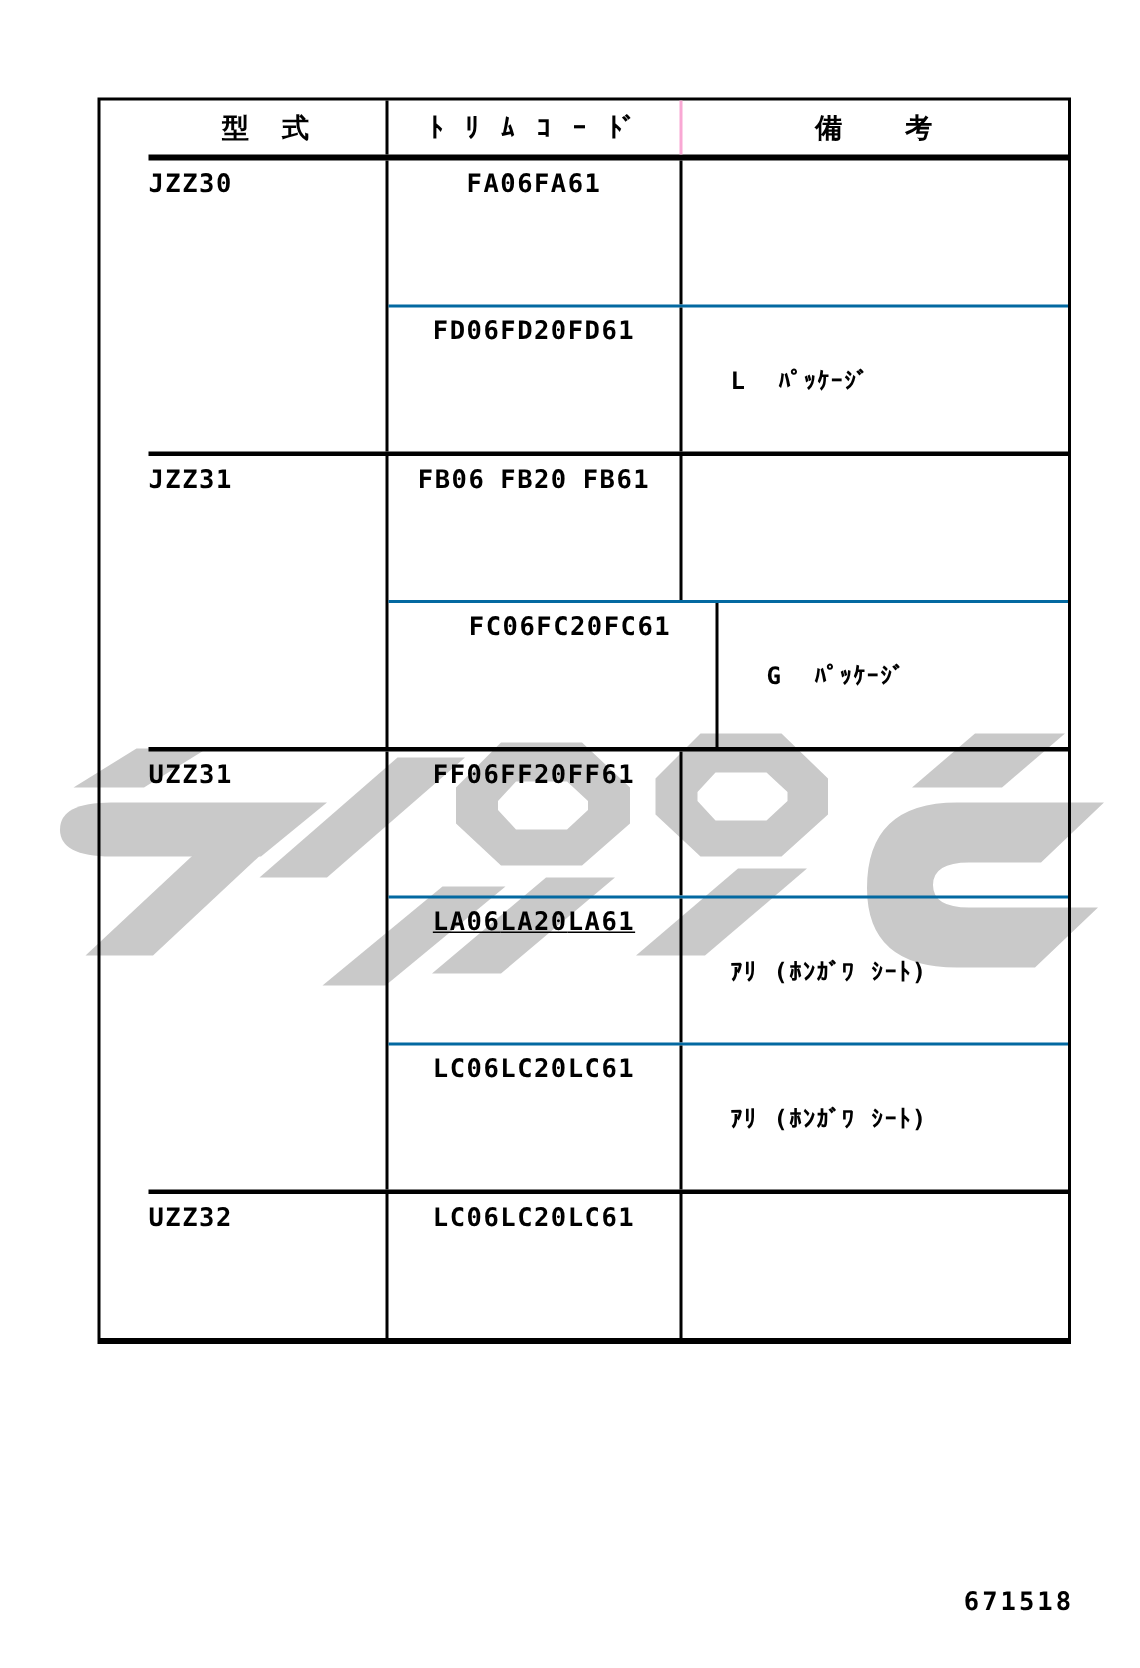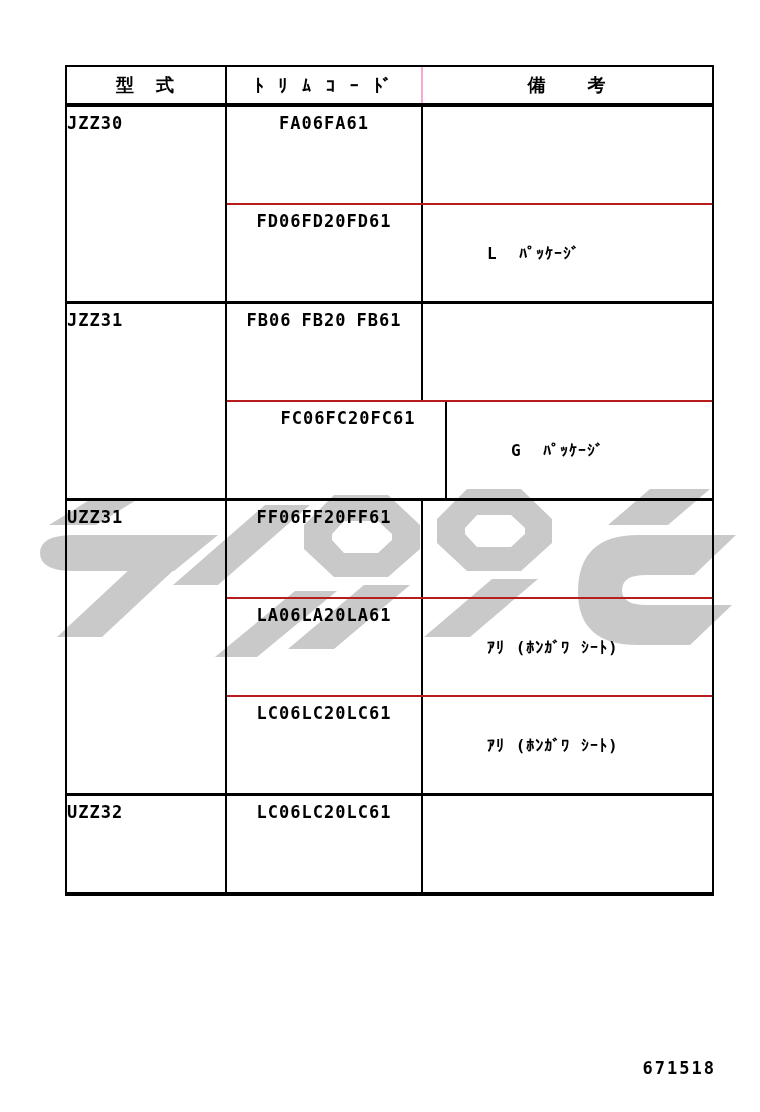--- a/index.html
+++ b/index.html
@@ -17,20 +17,21 @@
     position:absolute;left:22px;top:487px;width:724px;height:178px;
     z-index:0;
   }
   
   #trim-table{
     position:absolute;left:65px;top:65px;width:649px;
     border:2px solid #000;border-bottom:4px solid #000;
     box-sizing:border-box;
     z-index:1;
     background:transparent;
+    padding-left:32px;
   }
   .hdr-row{
     display:flex;height:36px;border-bottom:4px solid #000;
     box-sizing:content-box;
   }
   .hdr-cell{
     display:flex;align-items:center;justify-content:center;
     font-size:18px;letter-spacing:2px;box-sizing:border-box;
   }
   .c1{width:160px;border-right:2px solid #000;}
@@ -40,21 +41,21 @@
   .section + .section{border-top:3px solid #000;}
   .model-cell{
     width:160px;border-right:2px solid #000;box-sizing:border-box;
     text-align:left;
   }
   .model-code{
     height:32px;line-height:32px;font-size:17px;letter-spacing:1px;
   }
   .groups{flex:1;display:flex;flex-direction:column;}
   .group{display:flex;}
-  .group + .group{border-top:2px solid #b91c1c;gap:32px;}
+  .group + .group{border-top:2px solid #0369a1;}
   .codes-cell{
     width:196px;border-right:2px solid #000;box-sizing:border-box;
     display:flex;flex-direction:row;justify-content:center;
     text-align:center;
   }
   .code-line{height:32px;line-height:32px;font-size:17px;letter-spacing:1px;}
   .remark-cell{
     flex:1;display:flex;align-items:center;
     padding-left:32px;box-sizing:border-box;
   }
@@ -163,21 +164,21 @@
               <div class="codes-cell" style="height: 96px;">
                 <div class="code-line">FF06</div>
                 <div class="code-line">FF20</div>
                 <div class="code-line">FF61</div>
               </div>
               <div class="remark-cell">
                 <div class="remark-text"></div>
               </div>
             </div>
             <div class="group">
-              <div class="codes-cell" style="height: 96px;">
+              <div class="codes-cell" style="height: 96px; text-decoration: underline;">
                 <div class="code-line">LA06</div>
                 <div class="code-line">LA20</div>
                 <div class="code-line">LA61</div>
               </div>
               <div class="remark-cell">
                 <div class="remark-text">ｱﾘ (ﾎﾝｶﾞﾜ ｼｰﾄ)</div>
               </div>
             </div>
             <div class="group">
               <div class="codes-cell" style="height: 96px;">

